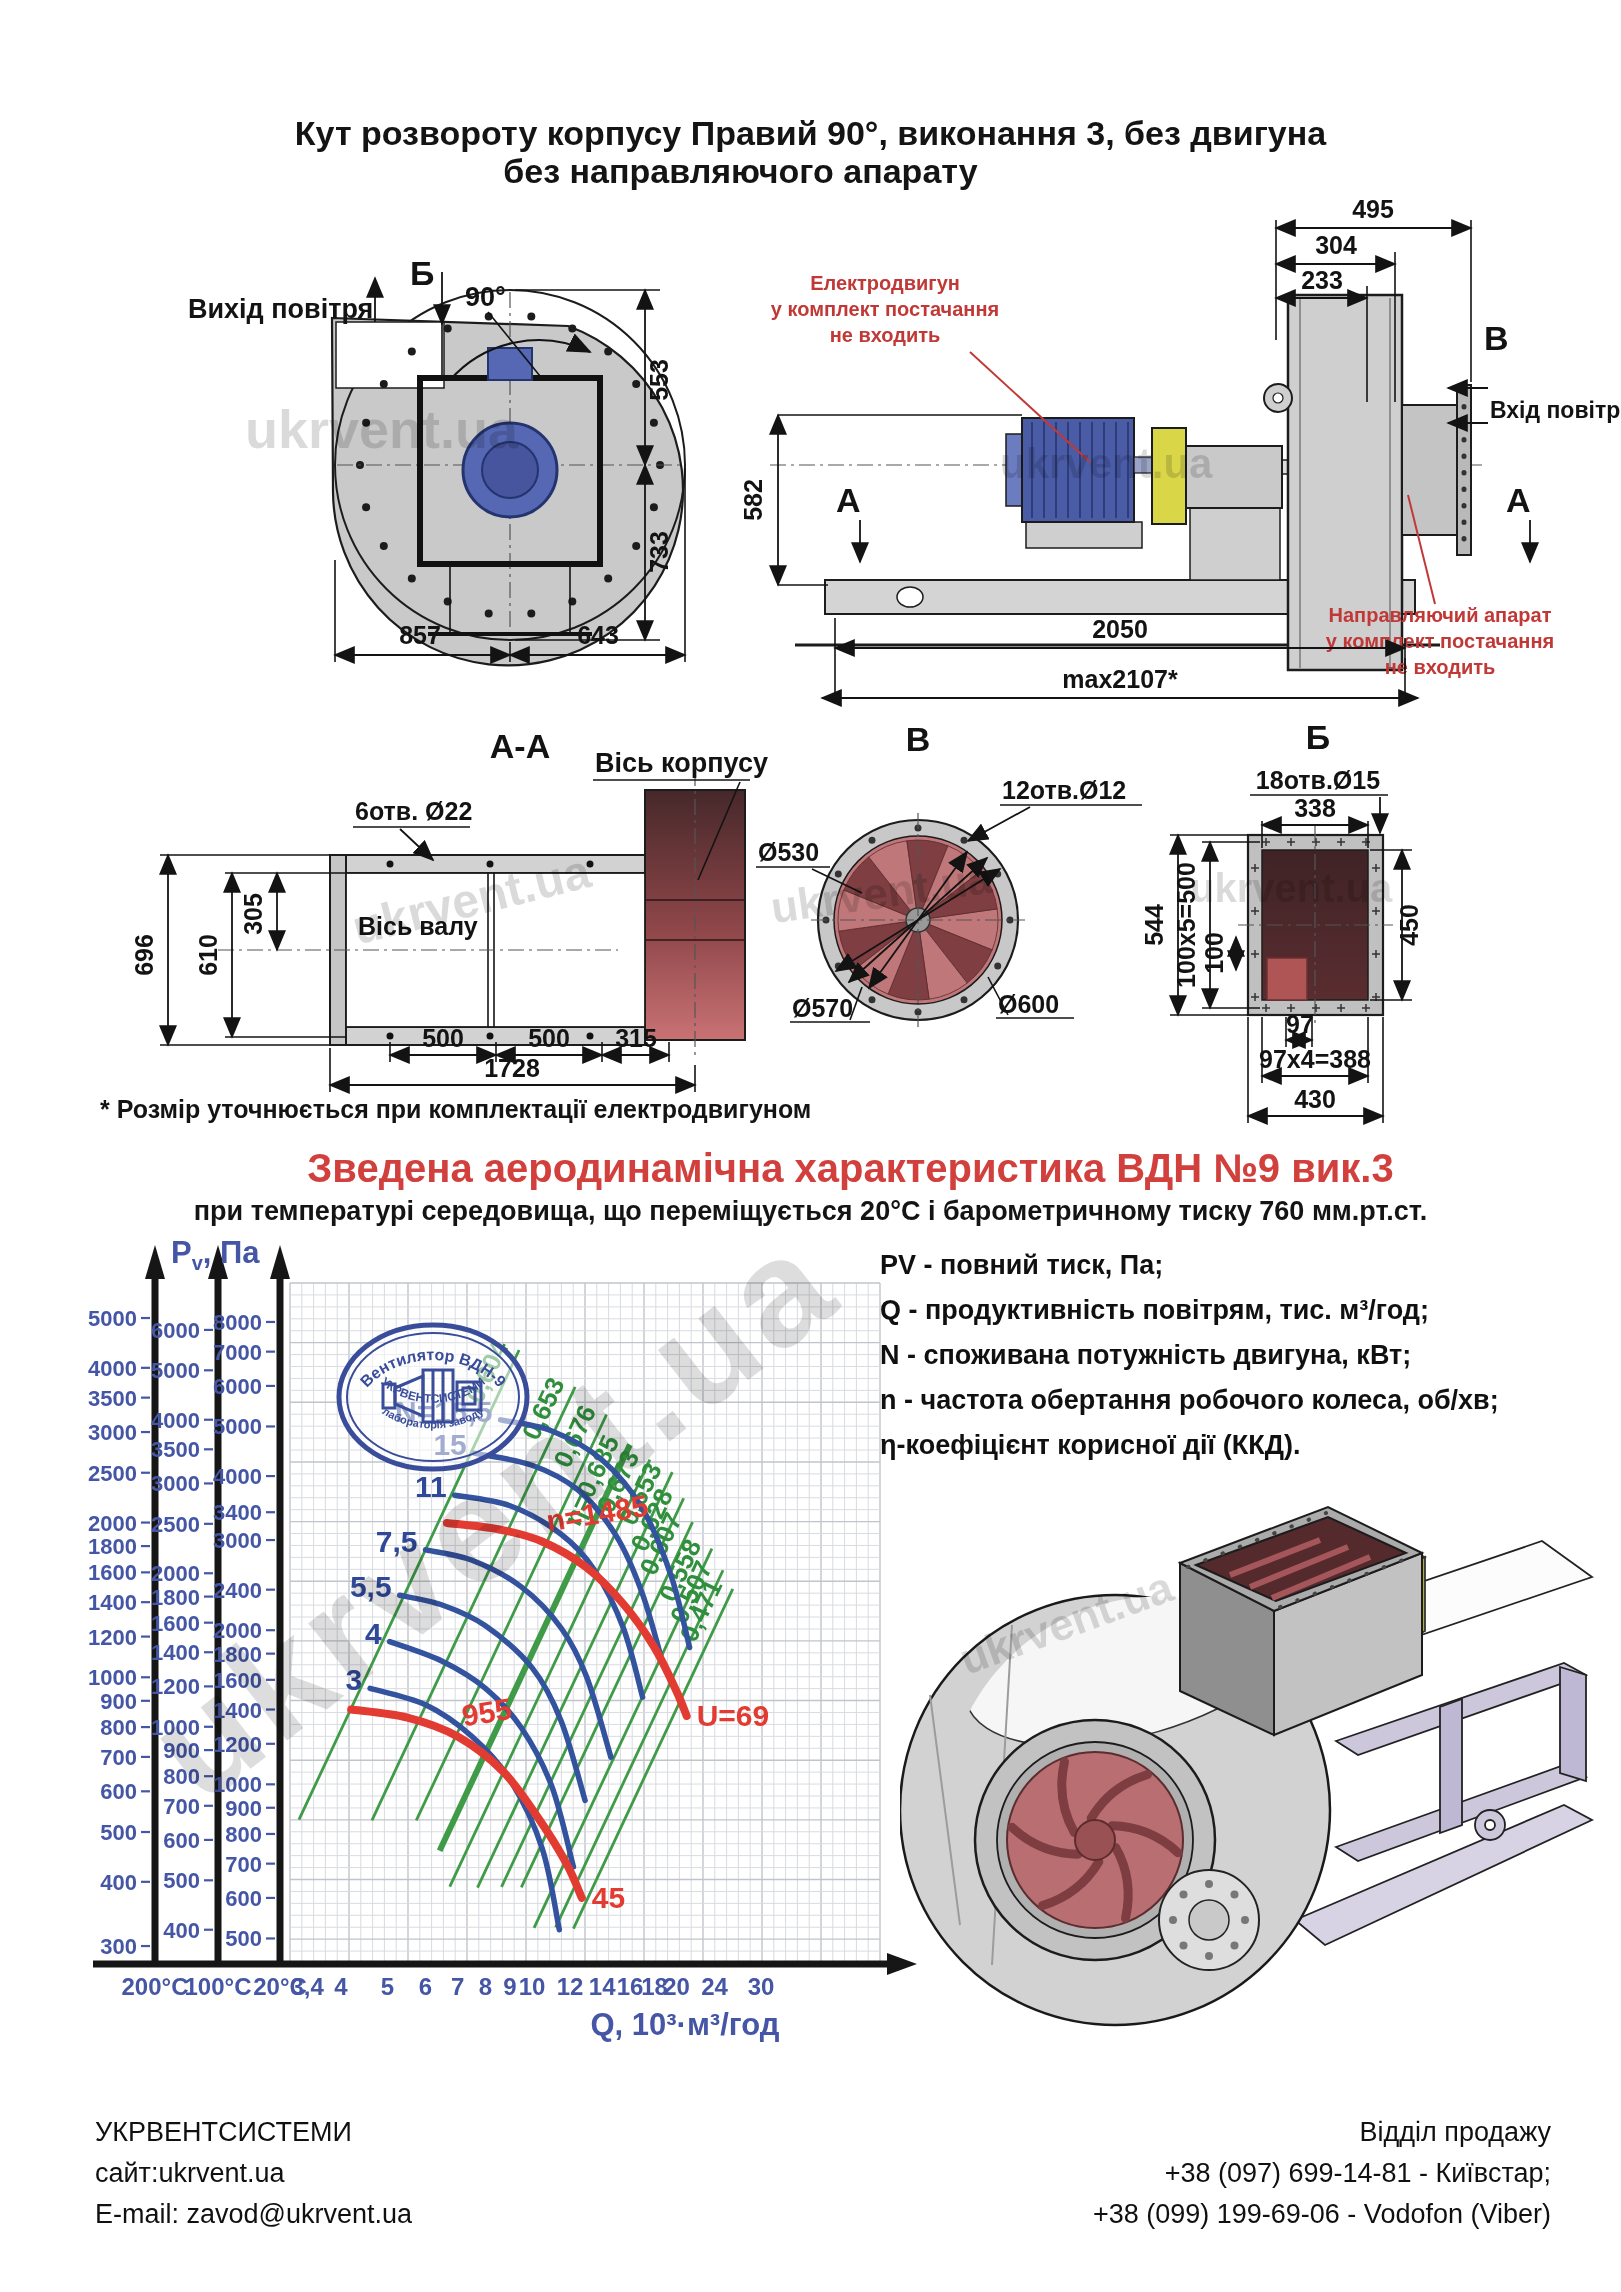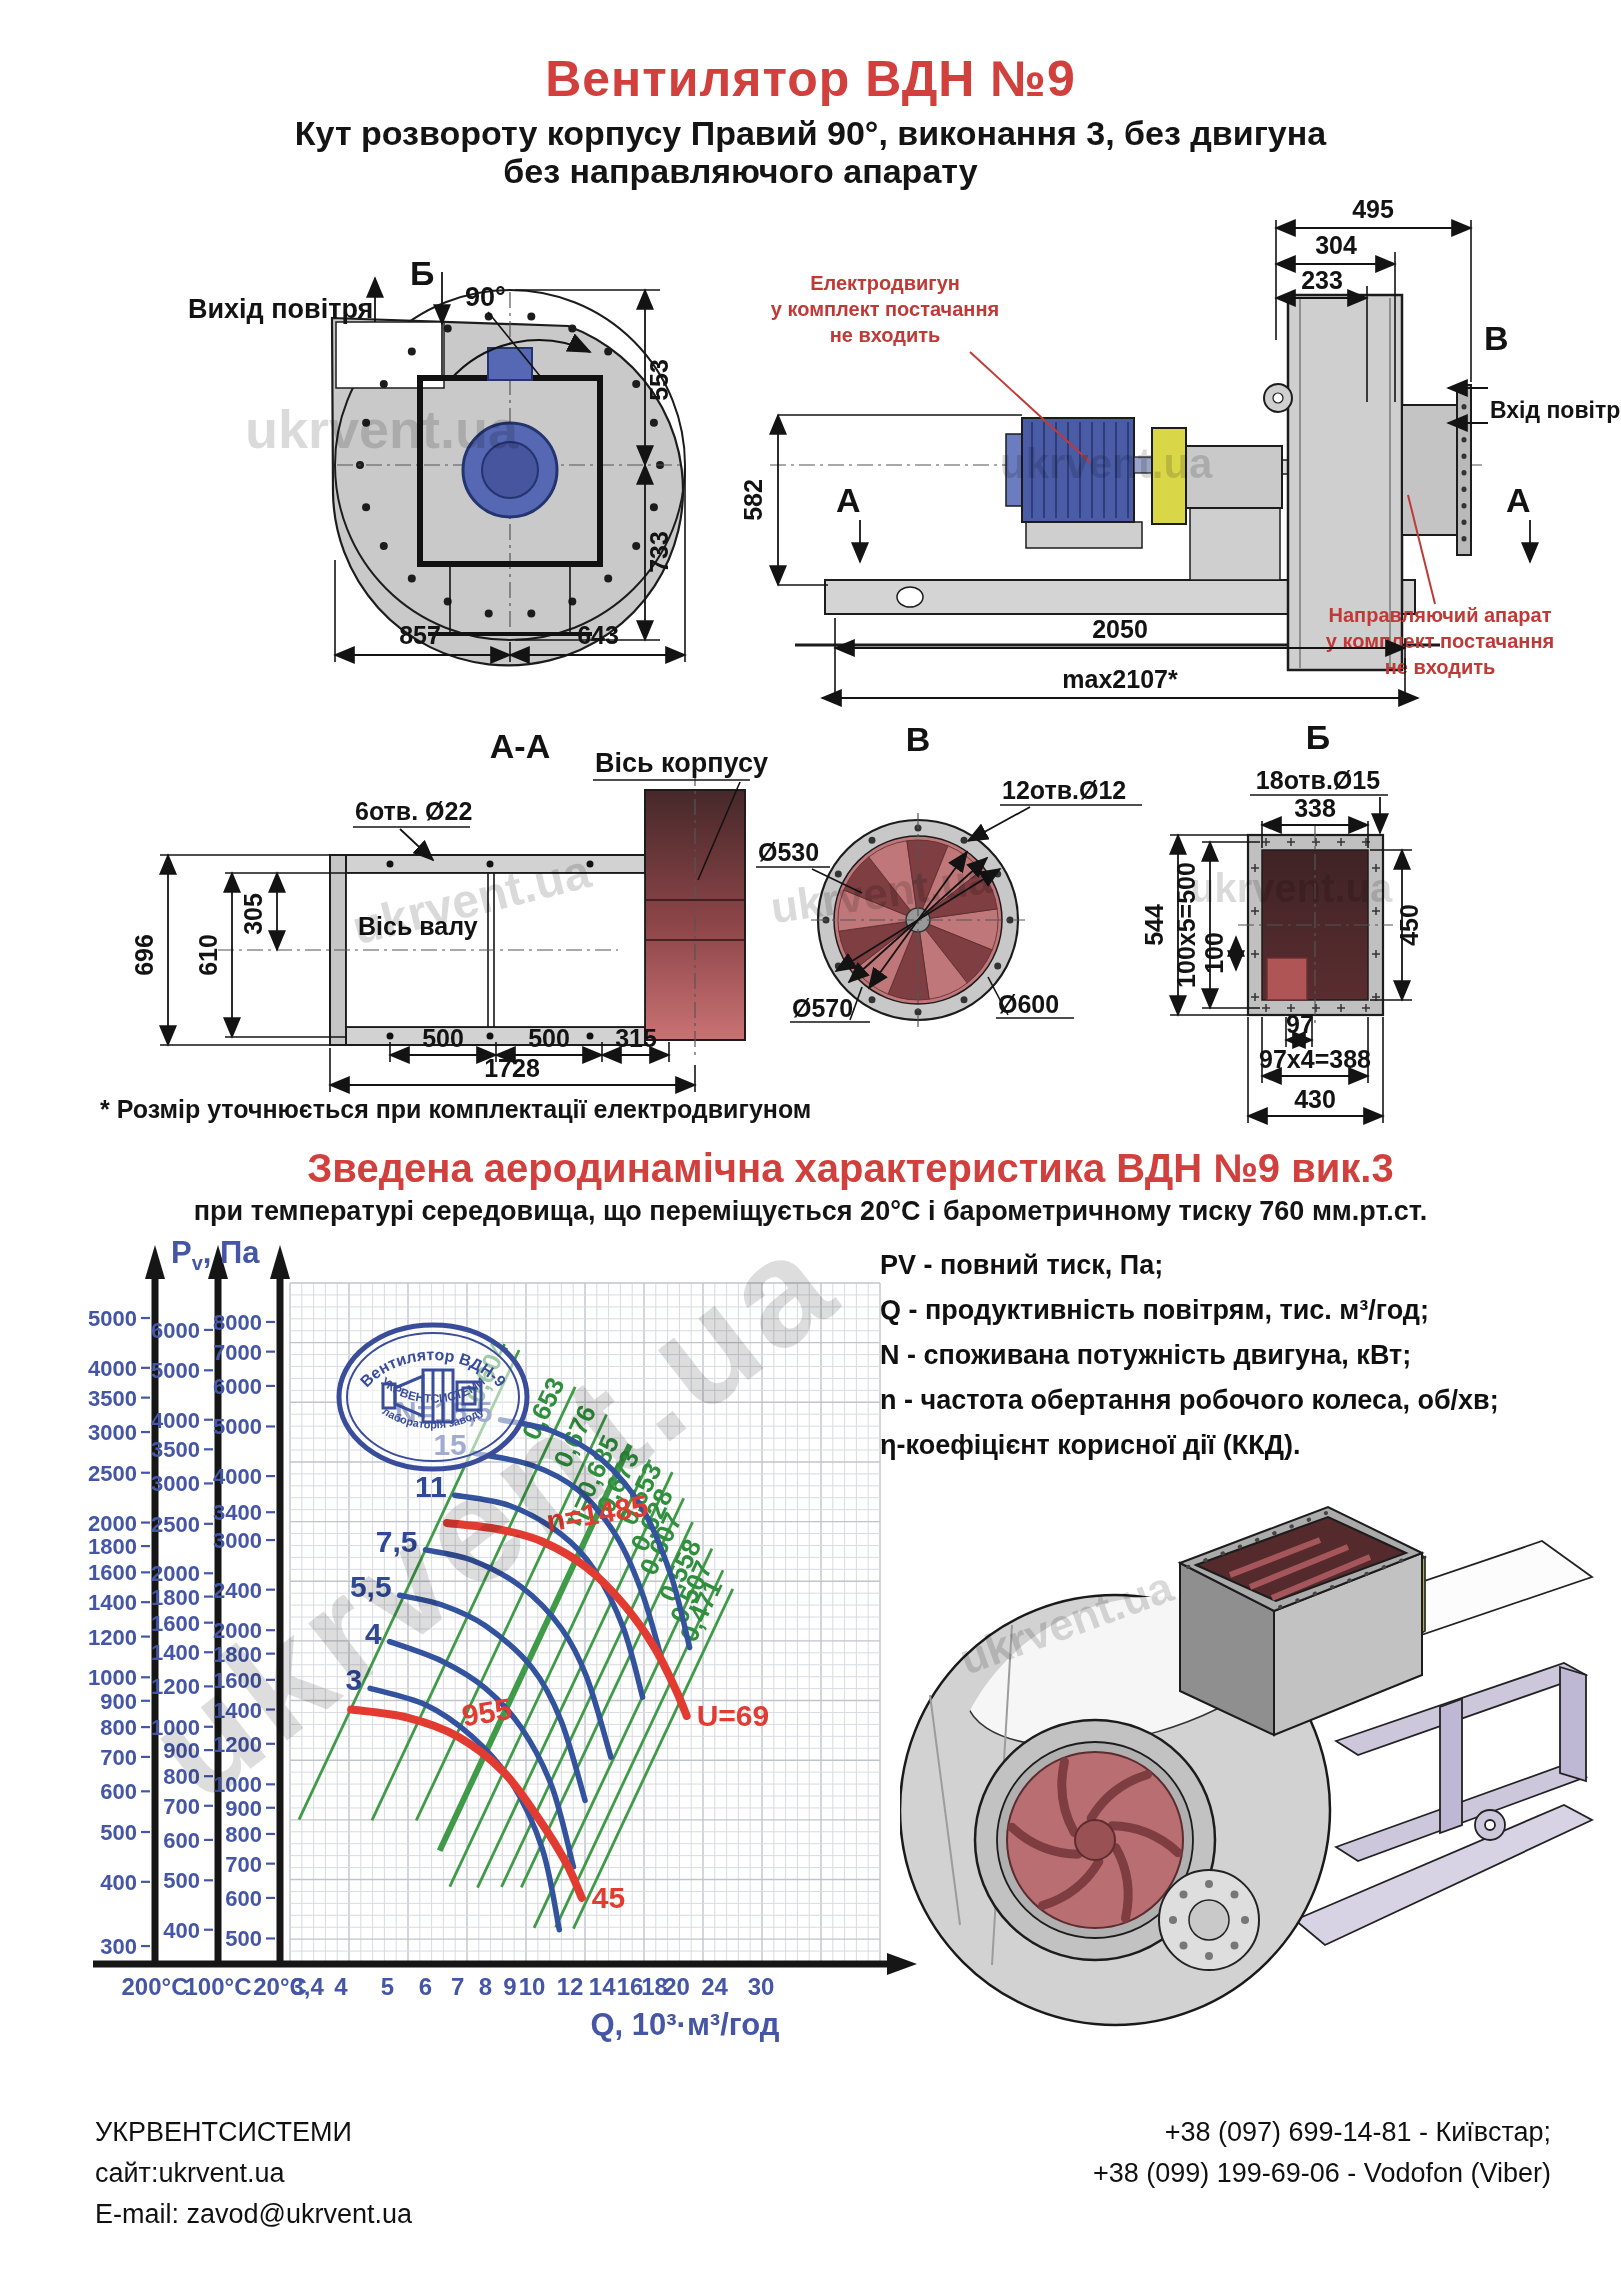--- a/index.html
+++ b/index.html
@@ -47,21 +47,20 @@
           <stop offset="0.55" stop-color="#8e4649"></stop>
           <stop offset="1" stop-color="#c97274"></stop>
       </linearGradient>
       <linearGradient id="gradB" x1="0" y1="0" x2="0" y2="1">
         <stop offset="0" stop-color="#3f2325"></stop>
           <stop offset="1" stop-color="#5a2d30"></stop>
       </linearGradient>
     </defs>
   </svg>
 
-  <div class="abs ttl" style="top:50px;">Вентилятор  ВДН №9</div>
   <div class="abs sub" style="top:114px;">Кут розвороту корпусу Правий 90°, виконання 3, без двигуна</div>
   <div class="abs sub" style="top:152px;left:-70px;">без направляючого апарату</div>
 
   <svg class="abs" id="scroll-view" style="left:120px;top:230px;" width="600" height="450" viewBox="0 0 600 450">
     <path d="M212,88 L448,96 A175,175 0 1 1 213,262 Z" fill="#c9c9c9" stroke="#1c1c1c" stroke-width="2.2"></path>
     <circle cx="390" cy="235" r="175" fill="none" stroke="#1c1c1c" stroke-width="2"></circle>
     <rect x="216" y="92" width="108" height="66" fill="#ffffff" stroke="#1c1c1c" stroke-width="1.5"></rect>
     <g id="sv-bolts">
         <circle cx="540.0" cy="235.0" r="4" fill="#1c1c1c"></circle>
         <circle cx="533.9" cy="277.3" r="4" fill="#1c1c1c"></circle>
@@ -772,20 +771,21 @@
         <circle cx="334.5" cy="399.5" r="4" fill="#777"></circle>
       </g>
   </svg>
 
   <div class="abs foot" style="left:95px;top:2112px;">
     <div>УКРВЕНТСИСТЕМИ</div>
     <div>сайт:ukrvent.ua</div>
     <div>E-mail: zavod@ukrvent.ua</div>
   </div>
   <div class="abs foot" style="right:70px;top:2112px;text-align:right;">
+    <div>Відділ продажу</div>
     <div>+38 (097) 699-14-81 - Київстар;</div>
     <div>+38 (099) 199-69-06 - Vodofon (Viber)</div>
   </div>
 
   <div class="wm" style="left:245px;top:398px;font-size:54px;">ukrvent.ua</div>
   <div class="wm" style="left:1000px;top:440px;font-size:42px;">ukrvent.ua</div>
   <div class="wm" style="left:350px;top:872px;font-size:48px;transform:rotate(-14deg);">ukrvent.ua</div>
   <div class="wm" style="left:770px;top:868px;font-size:44px;transform:rotate(-8deg);">ukrvent.ua</div>
   <div class="wm" style="left:1190px;top:866px;font-size:40px;">ukrvent.ua</div>
   <div class="wm" style="left:170px;top:1680px;font-size:150px;letter-spacing:6px;transform:rotate(-38deg);transform-origin:0 50%;opacity:0.13;">ukrvent.ua</div>

